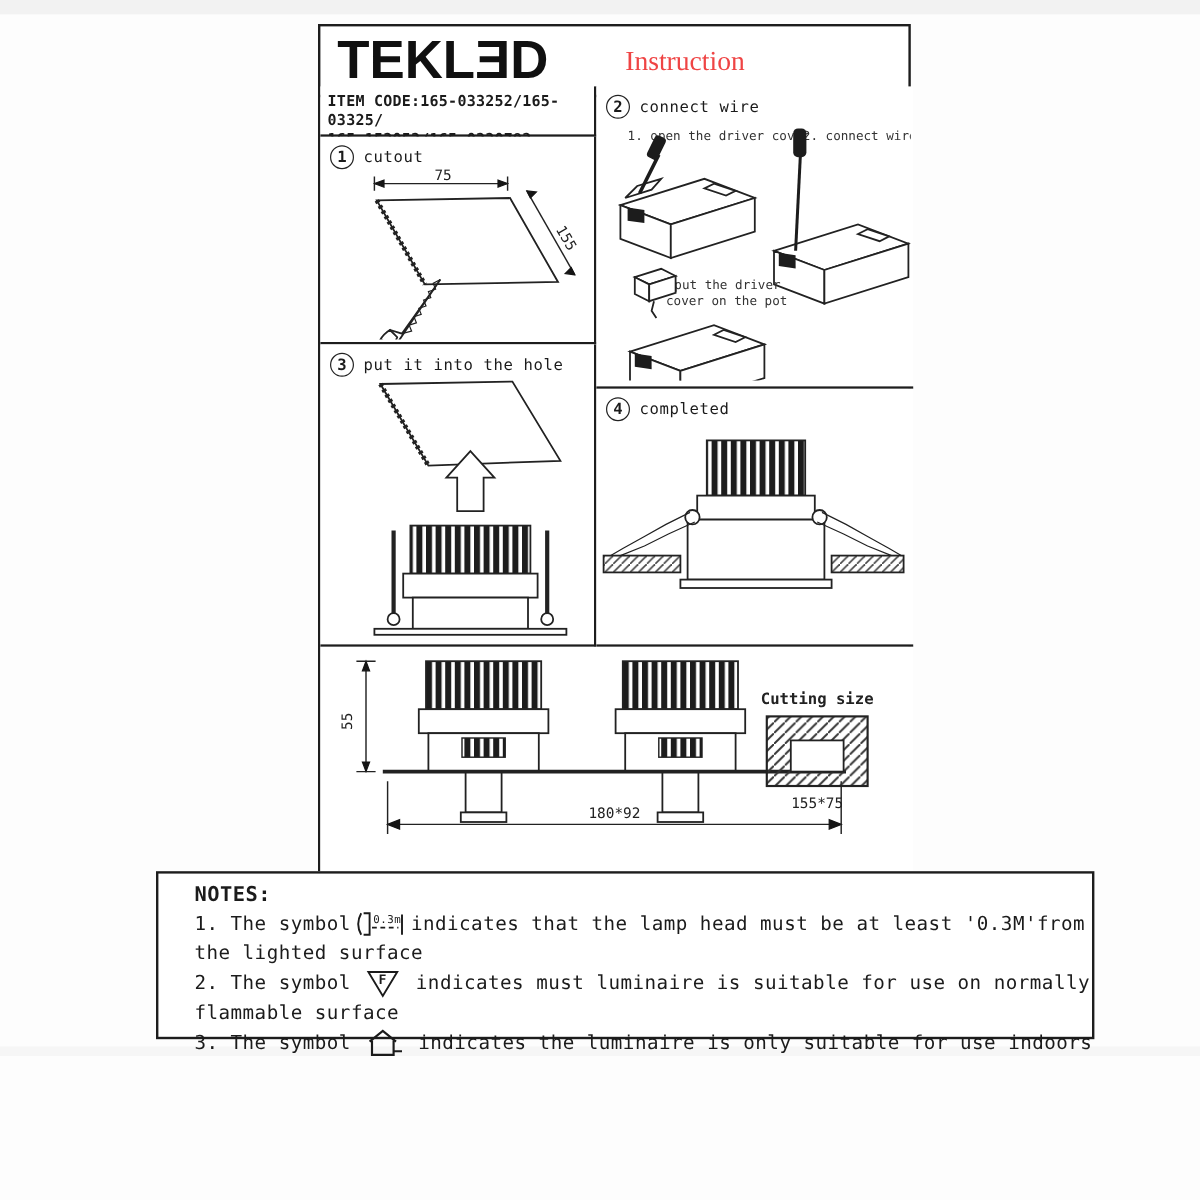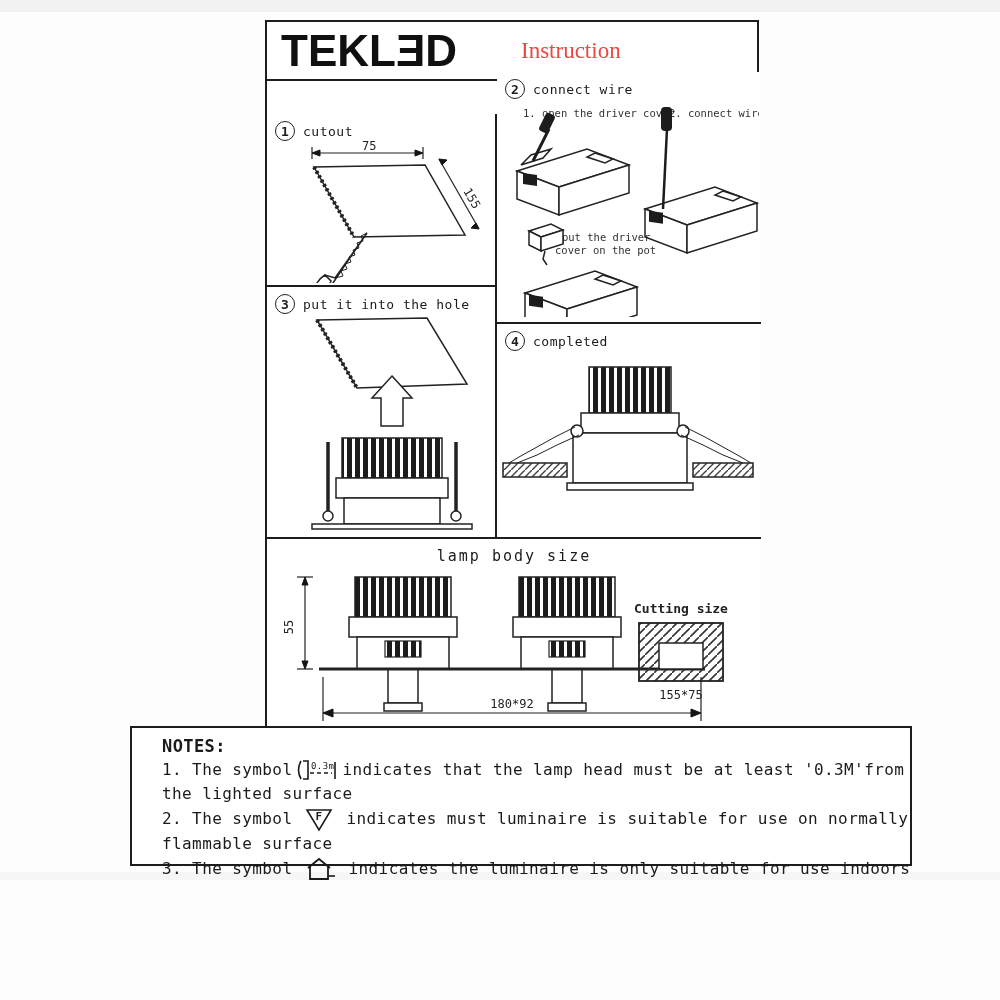--- a/index.html
+++ b/index.html
@@ -48,20 +48,24 @@
   <div class="scan-band" style="top:0;height:12px;"></div>
   <div class="scan-band" style="top:872px;height:8px;opacity:.6;"></div>
 
   <div class="sheet">
 
     <div class="hdr">
       <div class="logo">TEKLƎD</div>
       <div class="instr-title">Instruction</div>
     </div>
 
+    <div class="panel p-itemcode">
+      <div>ITEM CODE:165-033252/165-03325/</div>
+      <div>165-153053/165-0330792</div>
+    </div>
 
     <div class="panel p-step1">
       <div class="step-head">
         <span class="num-circle">1</span>
         <span class="step-label">cutout</span>
       </div>
       <svg width="228" height="142" viewBox="0 0 228 142">
 
         <polygon class="fillw" points="47,26 158,24 198,94 87,96"></polygon>
         <line x1="47" y1="26" x2="87" y2="96" stroke="#222" stroke-width="4" stroke-dasharray="2.5,2.5"></line>
@@ -191,21 +195,20 @@
         <circle class="fillw" cx="186" cy="80" r="6"></circle>
         <polyline class="lnt" points="188,76 208,86 226,96 244,106 254,112" stroke-width="2"></polyline>
         <polyline class="lnt" points="184,84 206,94 226,104 246,112" stroke-width="2"></polyline>
 
         <rect x="6" y="112" width="64" height="14" fill="url(#hatchB)" stroke="#222" stroke-width="1.5"></rect>
         <rect x="196" y="112" width="60" height="14" fill="url(#hatchB)" stroke="#222" stroke-width="1.5"></rect>
       </svg>
     </div>
 
     <div class="panel p-body">
-      <div class="body-title">lamp body size</div>
       <svg width="492" height="162" viewBox="0 0 492 162">
         <defs>
           <pattern id="finsC" width="8" height="10" patternUnits="userSpaceOnUse">
             <rect width="8" height="10" fill="#fff"></rect>
               <rect width="5" height="10" fill="#1c1c1c"></rect>
           </pattern>
           <pattern id="hatchC" width="9" height="9" patternUnits="userSpaceOnUse">
             <path d="M0,9 L9,0" stroke="#333" stroke-width="1.6"></path>
           </pattern>
         </defs>

